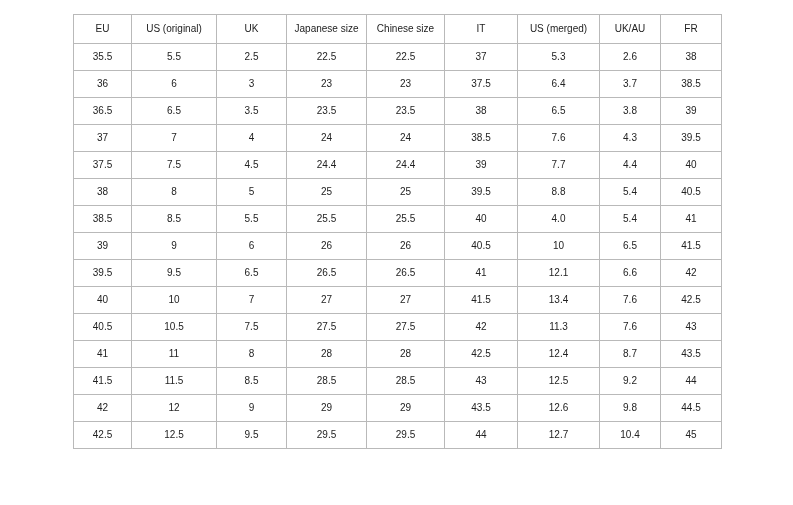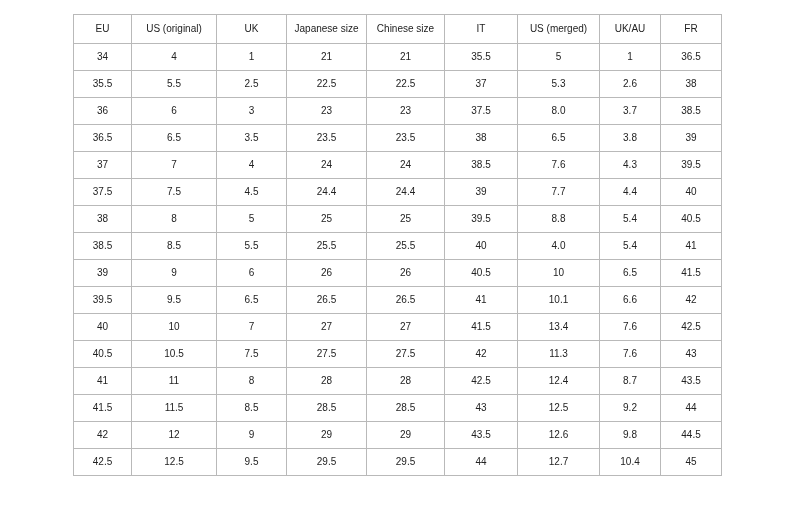--- a/index.html
+++ b/index.html
@@ -88,49 +88,38 @@
             <th>Japanese size</th>
             <th>Chinese size</th>
             <th>IT</th>
             <th>US (merged)</th>
             <th>UK/AU</th>
             <th>FR</th>
           </tr>
       </thead>
       <tbody id="table-body">
           <tr>
-            <td>34</td>
-            <td>4</td>
-            <td>1</td>
-            <td>21</td>
-            <td>21</td>
-            <td>35.5</td>
-            <td>5</td>
-            <td>1</td>
-            <td>36.5</td>
-          </tr>
-          <tr>
             <td>35.5</td>
             <td>5.5</td>
             <td>2.5</td>
             <td>22.5</td>
             <td>22.5</td>
             <td>37</td>
             <td>5.3</td>
             <td>2.6</td>
             <td>38</td>
           </tr>
           <tr>
             <td>36</td>
             <td>6</td>
             <td>3</td>
             <td>23</td>
             <td>23</td>
             <td>37.5</td>
-            <td>8.0</td>
+            <td>6.4</td>
             <td>3.7</td>
             <td>38.5</td>
           </tr>
           <tr>
             <td>36.5</td>
             <td>6.5</td>
             <td>3.5</td>
             <td>23.5</td>
             <td>23.5</td>
             <td>38</td>
@@ -193,21 +182,21 @@
             <td>6.5</td>
             <td>41.5</td>
           </tr>
           <tr>
             <td>39.5</td>
             <td>9.5</td>
             <td>6.5</td>
             <td>26.5</td>
             <td>26.5</td>
             <td>41</td>
-            <td>10.1</td>
+            <td>12.1</td>
             <td>6.6</td>
             <td>42</td>
           </tr>
           <tr>
             <td>40</td>
             <td>10</td>
             <td>7</td>
             <td>27</td>
             <td>27</td>
             <td>41.5</td>

